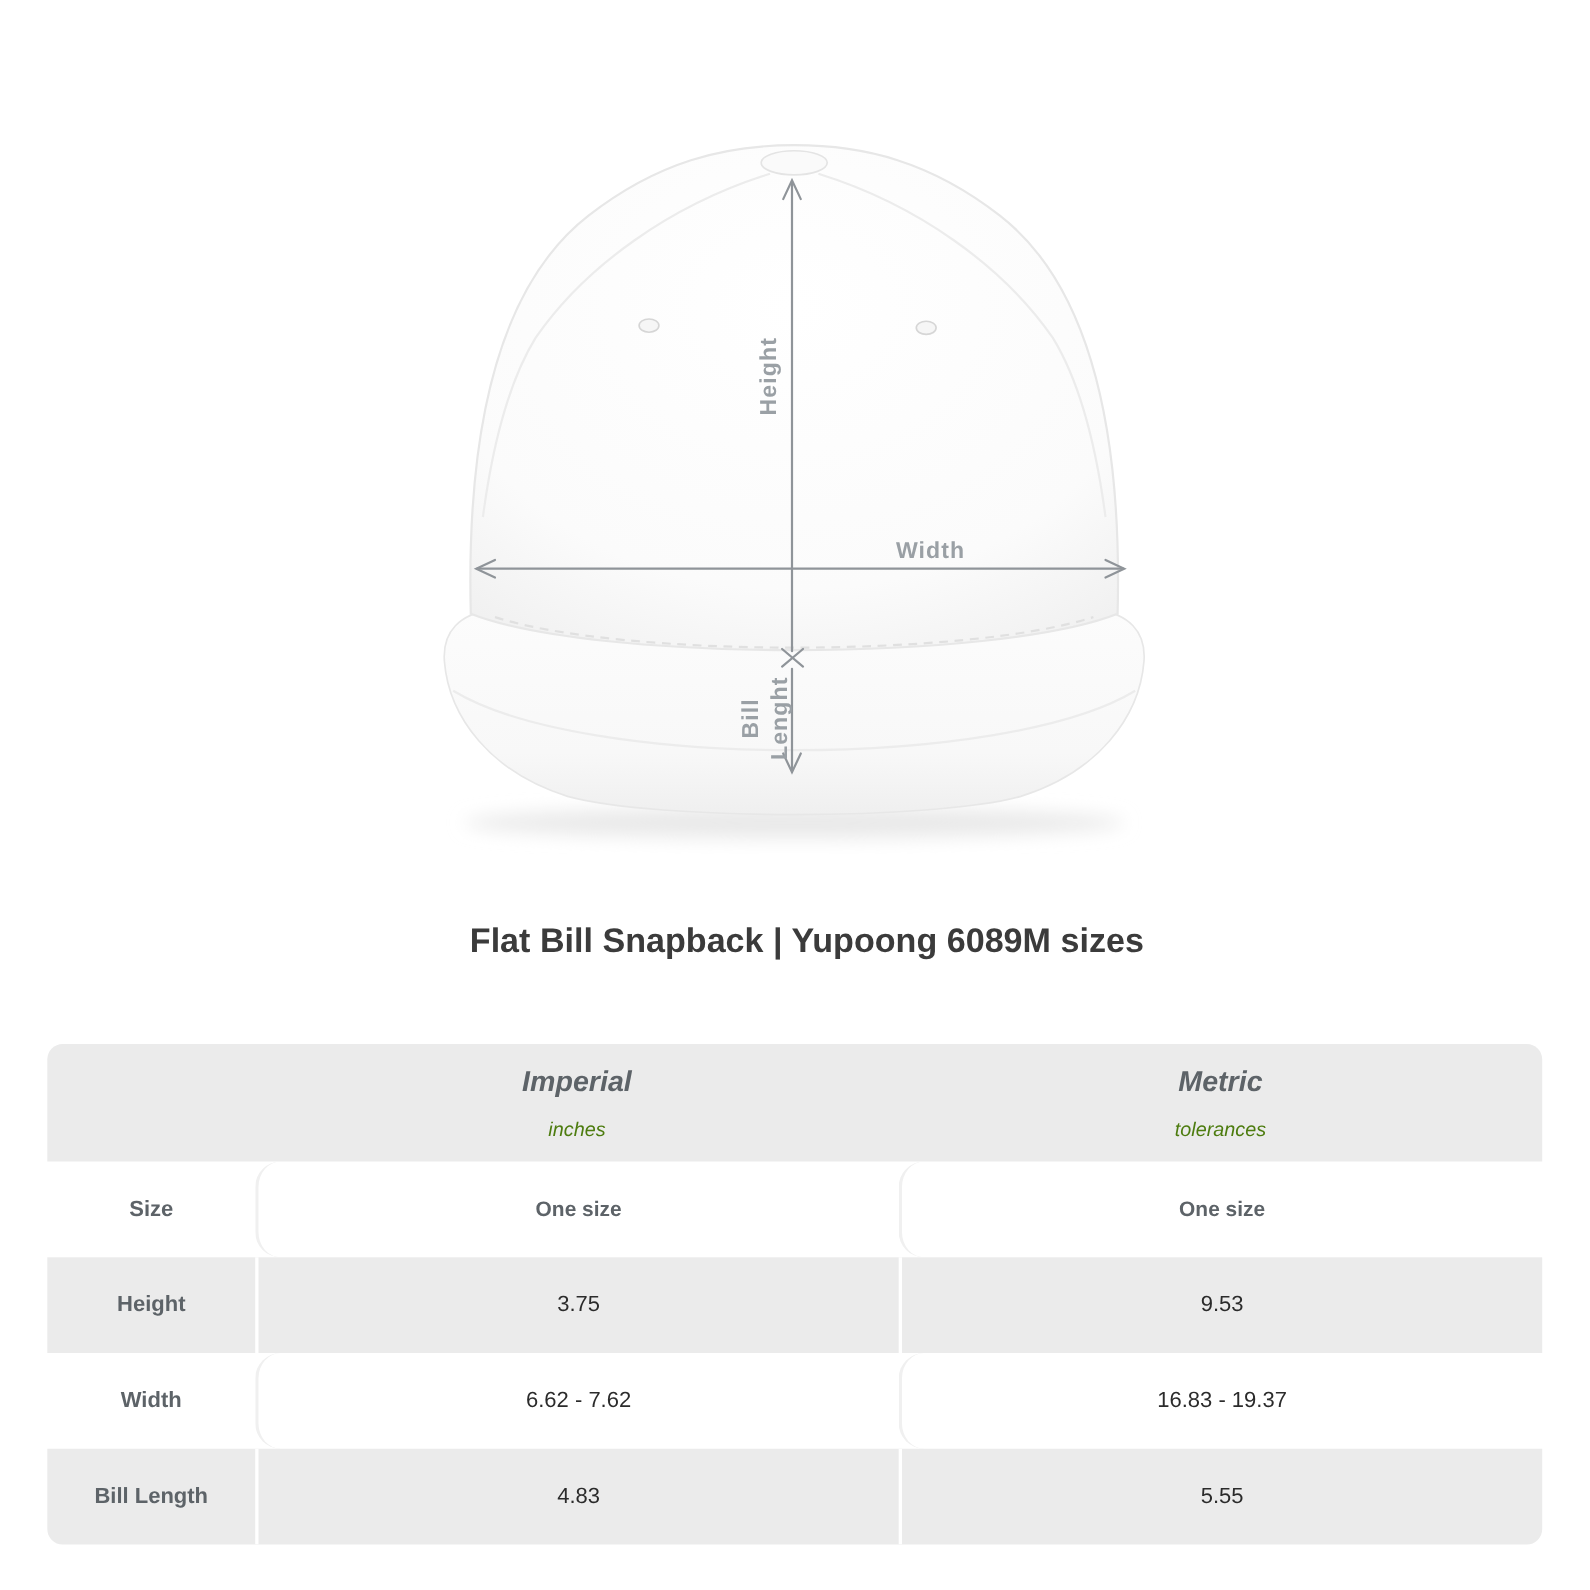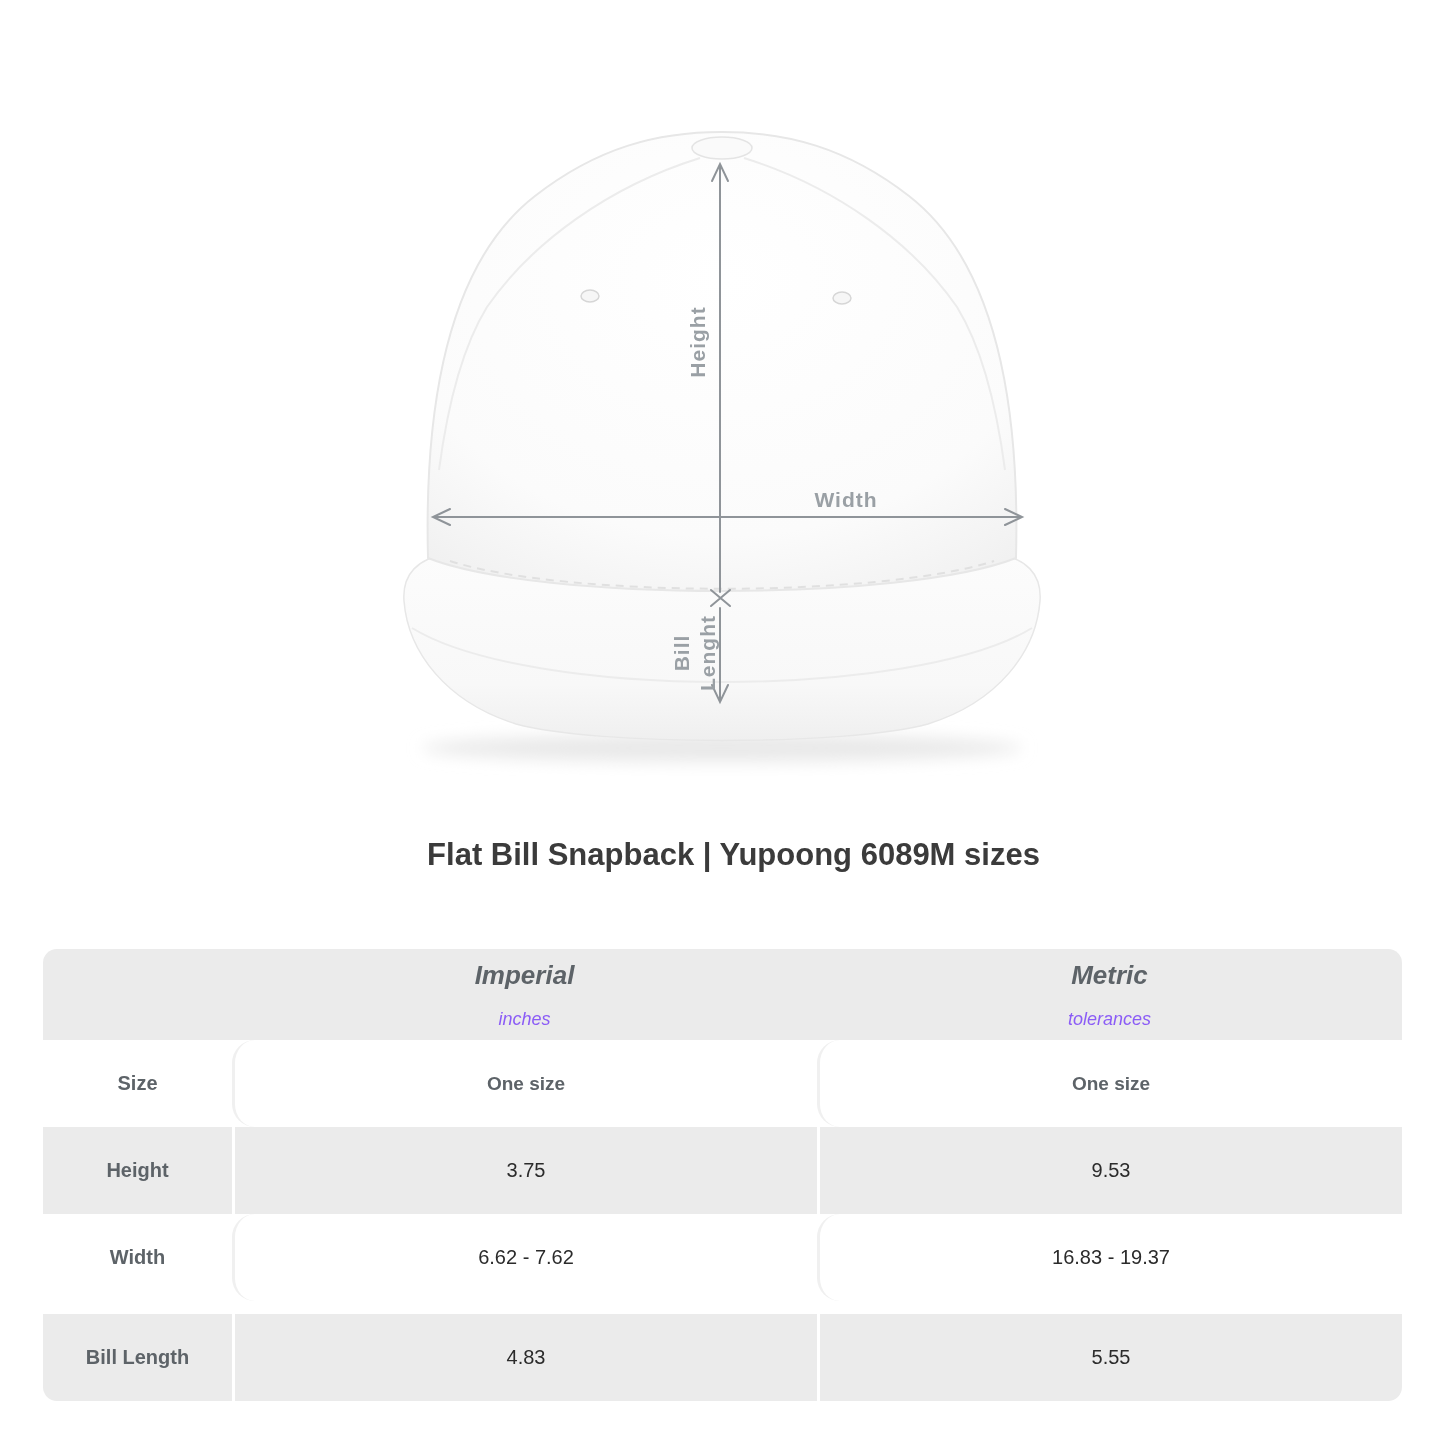--- a/index.html
+++ b/index.html
@@ -10,28 +10,28 @@
   
   .hat-area{position:absolute;top:0;left:0;width:1445px;height:812px;}
   .hat-area svg{display:block;}
   .dim-label{font-weight:bold;font-size:21px;letter-spacing:1px;fill:#9aa0a5;}
   
   .heading{position:absolute;top:838px;left:11px;width:1445px;text-align:center;}
   .title{font-size:31px;font-weight:bold;color:#3b3b3b;line-height:34px;}
   .subtitle{margin-top:9px;font-size:20px;font-style:italic;color:#5e5e5e;line-height:24px;}
   
   .size-table{position:absolute;left:43px;top:949px;width:1359px;}
-  .thead{height:91px;background:#ebebeb;border-radius:14px 14px 0 0;display:flex;}
+  .thead{height:107px;background:#ebebeb;border-radius:14px 14px 0 0;display:flex;}
   .hcol-blank{width:189px;}
   .hcol{flex:1;display:flex;flex-direction:column;align-items:center;justify-content:center;}
   .hlabel{font-size:26px;font-weight:bold;font-style:italic;color:#5d6368;line-height:30px;}
-  .hunit{font-size:18px;font-style:italic;color:#8b5cf6;margin-top:19px;}
+  .hunit{font-size:18px;font-style:italic;color:#4d7c0f;margin-top:19px;}
   .trow{height:87px;display:flex;}
   .trow.gray{background:#ebebeb;}
-  .trow.last{border-radius:0 0 14px 14px;overflow:hidden;margin-top:13px;}
+  .trow.last{border-radius:0 0 14px 14px;overflow:hidden;}
   .cell{display:flex;align-items:center;justify-content:center;}
   .cell.c1{width:189px;}
   .cell.c2,.cell.c3{flex:1;}
   .trow .cell + .cell{border-left:3px solid transparent;}
   .trow.white .cell + .cell{border-left-color:#f0f0f0;border-radius:23px;}
   .trow.gray  .cell + .cell{border-left-color:#ffffff;}
   .rlabel{font-size:20px;font-weight:bold;color:#5d6368;text-align:center;}
   .val{font-size:20px;color:#2b2b2b;}
   .val.emph{font-weight:bold;color:#5d6368;font-size:19px;}
 </style>

